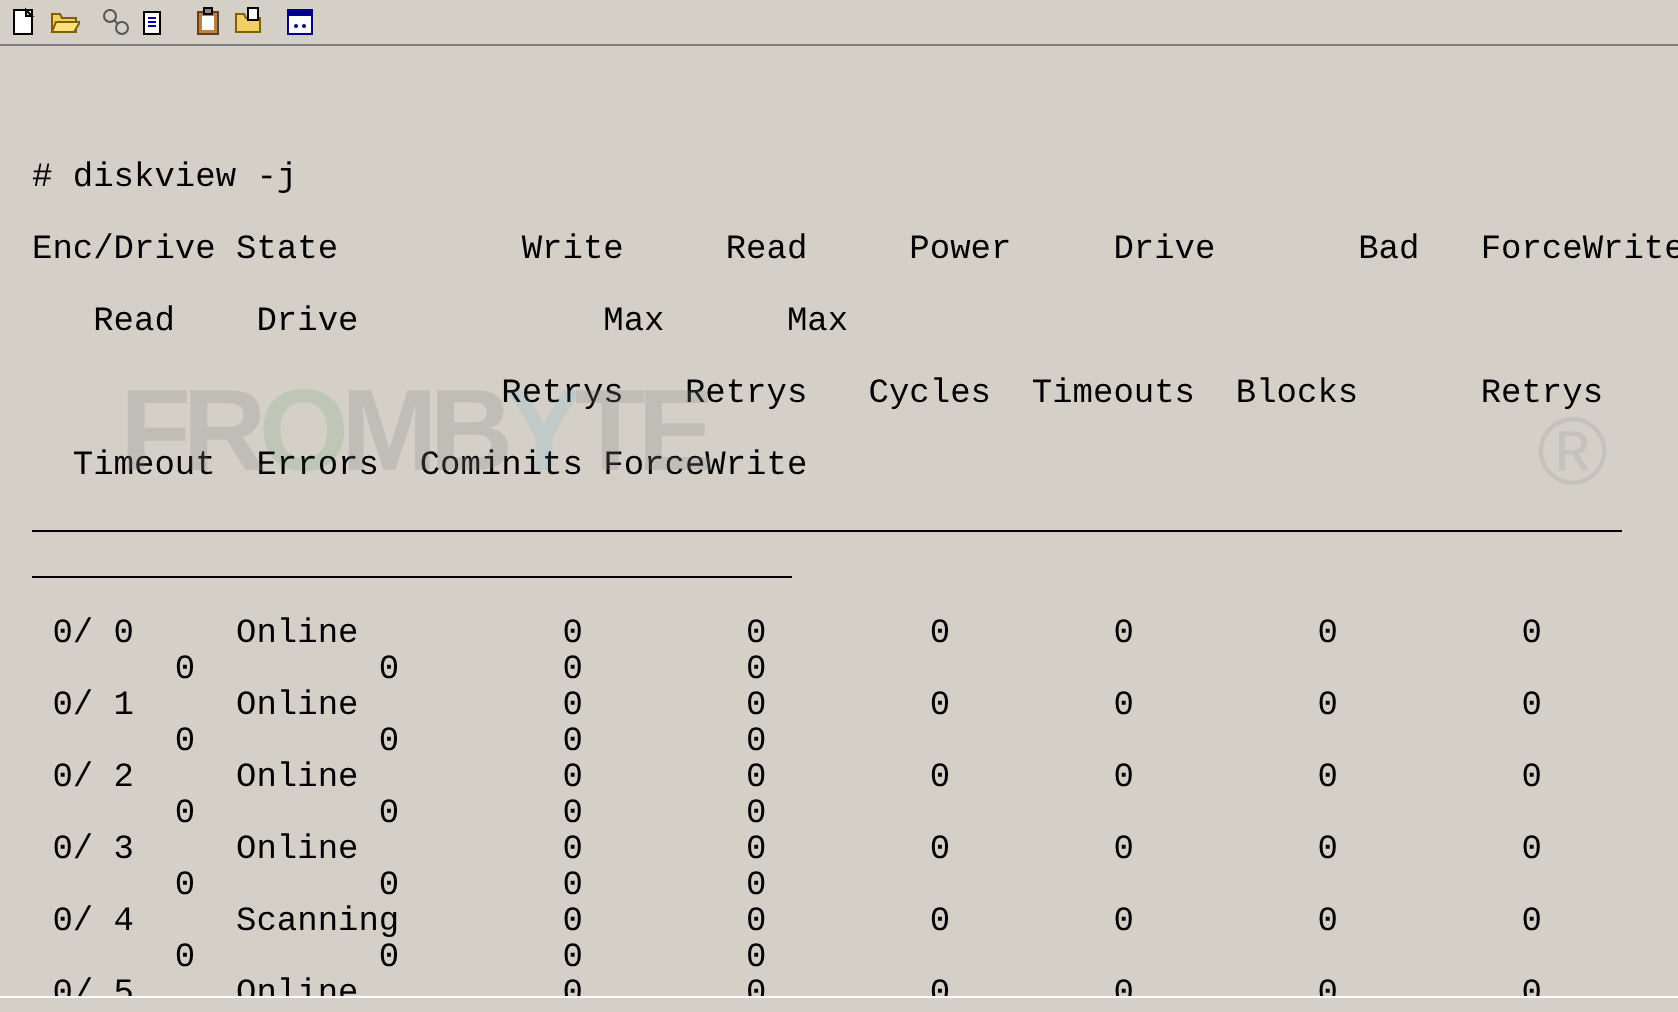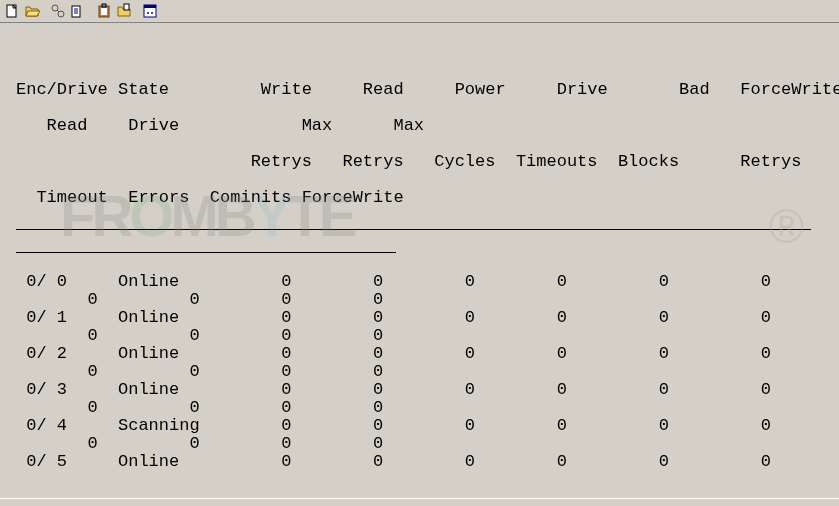--- a/index.html
+++ b/index.html
@@ -146,20 +146,21 @@
         <rect x="2" y="2" width="12" height="3" fill="#008"></rect>
         <circle cx="6" cy="10" r="1" fill="#008"></circle>
         <circle cx="10" cy="10" r="1" fill="#008"></circle>
       </svg>
     </div>
 </div>
 
 <div class="terminal">
 <div class="watermark">FR<span class="g1">O</span>MB<span class="g2">Y</span>TE</div>
 <div class="wm-r">®</div>
+<div class="hdr-line"># diskview -j</div>
 <div class="hdr-line" id="h1">Enc/Drive State         Write     Read     Power     Drive       Bad   ForceWrite   Reset</div>
 <div class="hdr-line" id="h2">   Read    Drive            Max      Max</div>
 <div class="hdr-line" id="h3">                       Retrys   Retrys   Cycles  Timeouts  Blocks      Retrys    Fail</div>
 <div class="hdr-line" id="h4">  Timeout  Errors  Cominits ForceWrite</div>
 <div class="divider"></div>
 <div class="sub-divider"></div>
 <div id="rows"><div class="row-wrap"><div class="row1"> 0/ 0     Online          0        0        0        0         0         0          0</div><div class="row2">       0         0        0        0</div></div><div class="row-wrap"><div class="row1"> 0/ 1     Online          0        0        0        0         0         0          0</div><div class="row2">       0         0        0        0</div></div><div class="row-wrap"><div class="row1"> 0/ 2     Online          0        0        0        0         0         0          0</div><div class="row2">       0         0        0        0</div></div><div class="row-wrap"><div class="row1"> 0/ 3     Online          0        0        0        0         0         0          0</div><div class="row2">       0         0        0        0</div></div><div class="row-wrap"><div class="row1"> 0/ 4     Scanning        0        0        0        0         0         0          0</div><div class="row2">       0         0        0        0</div></div><div class="row-wrap"><div class="row1"> 0/ 5     Online          0        0        0        0         0         0          0</div></div></div>
 </div>
 
 <div class="statusbar"></div>

